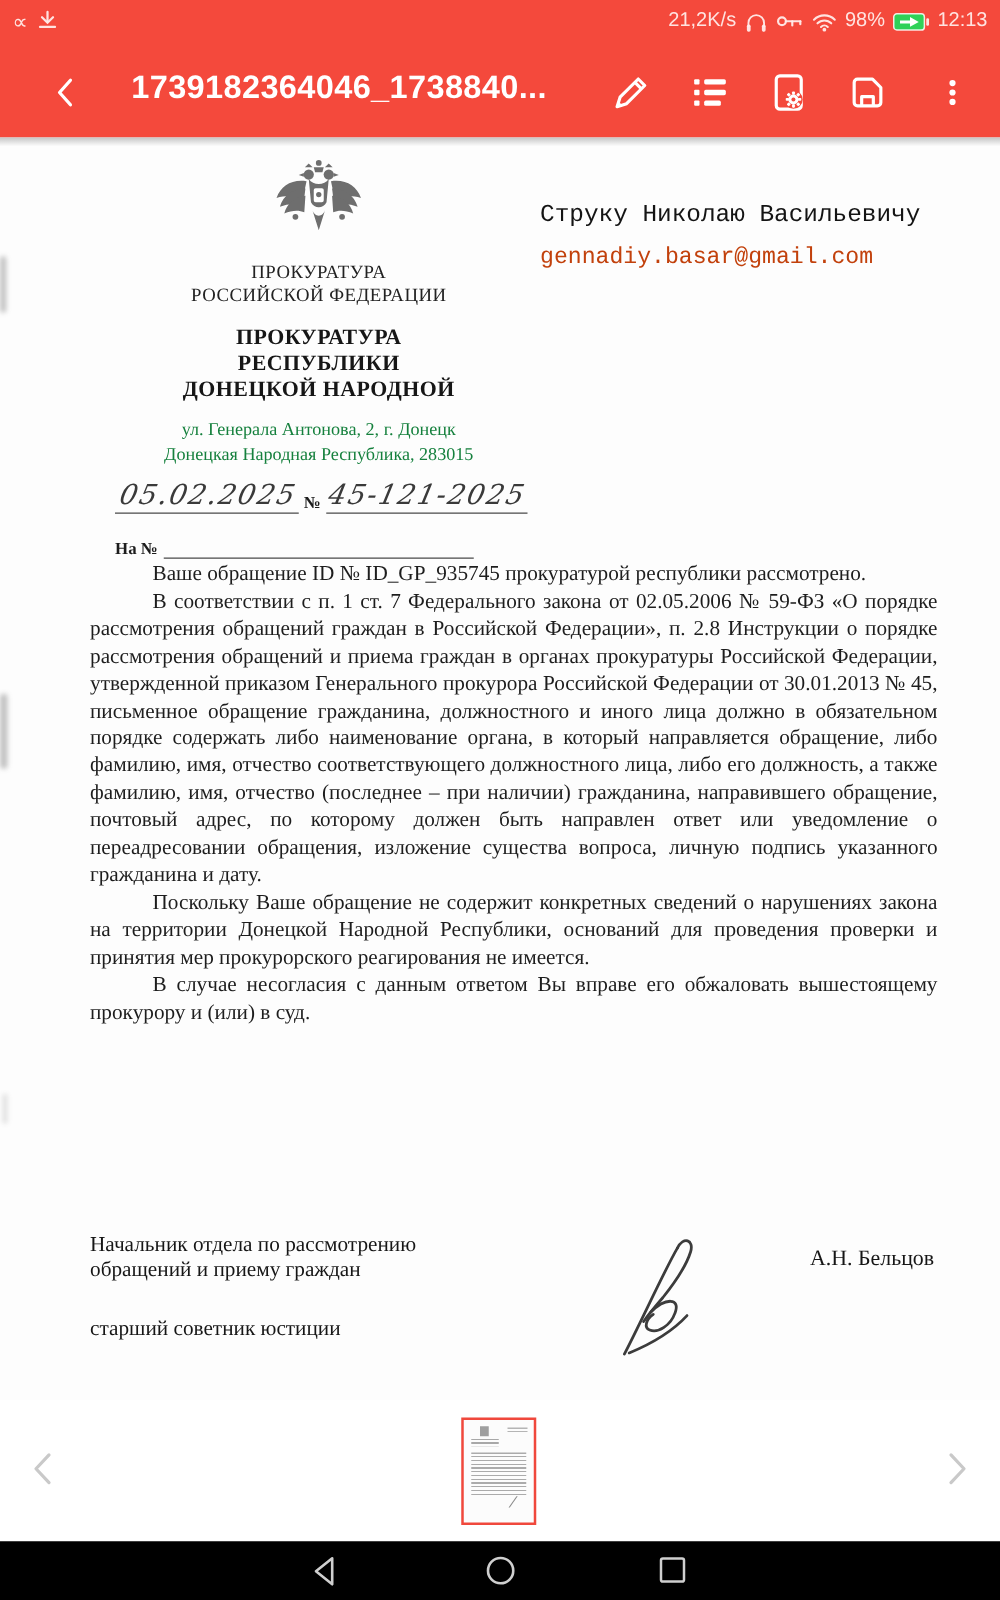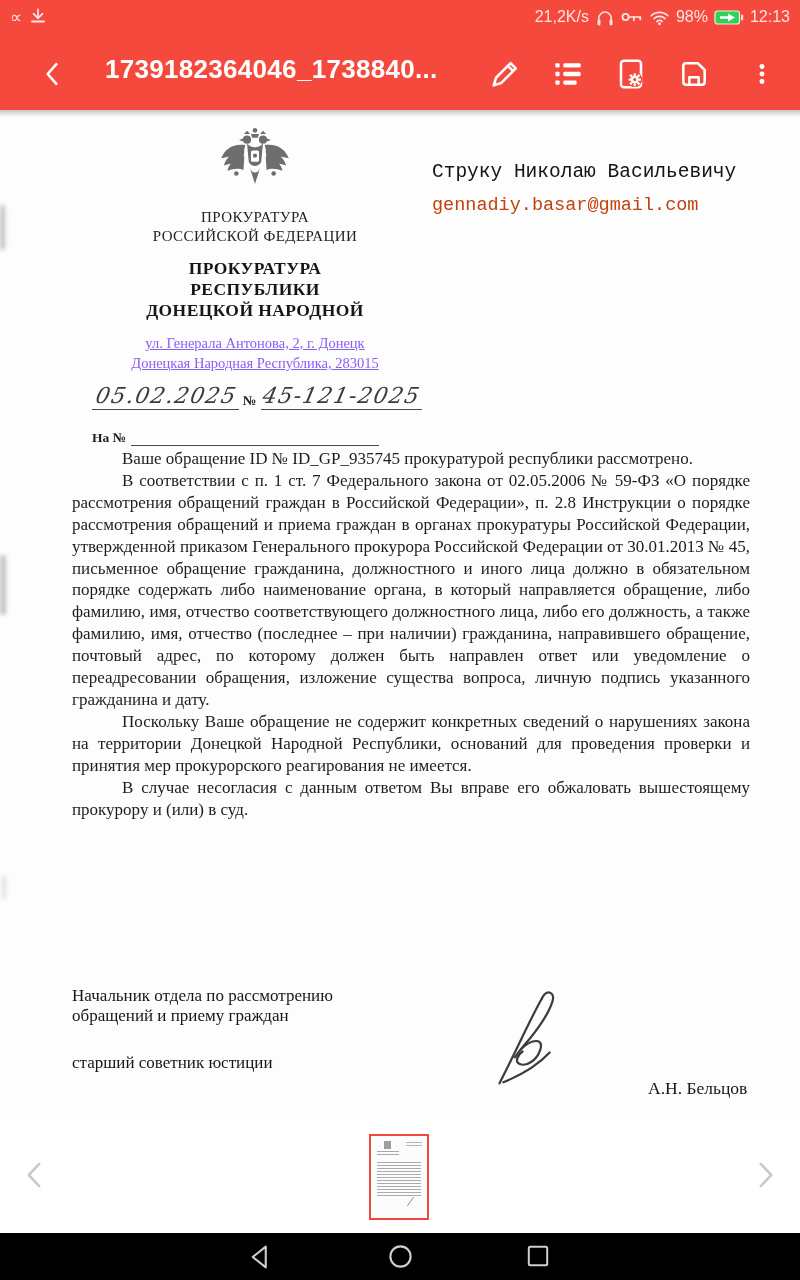--- a/index.html
+++ b/index.html
@@ -25,42 +25,42 @@
   .doc::before { content:""; position:absolute; left:0; top:0; width:100%; height:7px;
                  background:linear-gradient(to bottom, rgba(0,0,0,.22), rgba(0,0,0,0)); }
   .serif { font-family:Liberation Mono, monospace; color:#1f1f1f; }
 
   .letterhead { position:absolute; left:92px; top:14px; width:326px; text-align:center; }
   .parent-org { font-family:"Liberation Serif", serif; font-size:15px; line-height:19px;
                 letter-spacing:.4px; color:#222; margin-top:6px; }
   .org-bold { font-family:"Liberation Serif", serif; font-size:17.5px; line-height:21px;
               font-weight:bold; letter-spacing:.4px; color:#161616; margin-top:12px; }
   .addr { font-family:"Liberation Serif", serif; font-size:14.5px; line-height:20px;
-          color:#8b5cf6; margin-top:12px;text-decoration:underline; }
+          color:#15803d; margin-top:12px; }
 
   .hand { font-family:"DejaVu Serif", serif; font-style:italic; font-size:22px;
           color:#3a3a3a; letter-spacing:1.5px; transform:skewX(-12deg);
           display:inline-block; white-space:nowrap; }
   .dateline { display:flex; align-items:flex-end; margin-top:10px; text-align:left; }
   .u-line { border-bottom:1.6px solid #4a4a4a; }
   .na-line { display:flex; align-items:flex-end; margin-top:20px; text-align:left; }
   .small-b { font-family:"Liberation Serif", serif; font-weight:bold; font-size:13.5px; color:#1d1d1d; }
 
   .recipient { position:absolute; left:432px; top:50px; text-align:left; }
   .rcp-name { font-size:19.5px; line-height:24px; color:#141414; }
   .rcp-email { font-size:18.5px; margin-top:11px; color:#c2410c; }
 
   .bodytext { position:absolute; left:72px; top:338px; width:678px; }
   .bodytext p { font-family:"Liberation Serif", serif; font-size:17px; line-height:21.9px;
                 color:#1d1d1d; text-align:justify; text-indent:50px; }
 
   .signoff { position:absolute; left:72px; top:876px; }
   .signoff .pos { font-family:"Liberation Serif", serif; font-size:17px; line-height:20px; color:#161616; }
   .signoff .rank { font-family:"Liberation Serif", serif; font-size:17px; margin-top:27px; color:#161616; }
-  .signer { position:absolute; left:648px; top:968px; font-family:"Liberation Serif", serif;
+  .signer { position:absolute; left:648px; top:886px; font-family:"Liberation Serif", serif;
             font-size:17.5px; color:#161616; }
   .sig-svg { position:absolute; left:486px; top:878px; }
 
   .artifact { position:absolute; background:rgba(55,55,55,.30); filter:blur(2px); border-radius:3px; }
 
   
   .pager { position:absolute; left:0; top:1120px; width:800px; height:113px; background:#fff; }
   .thumb { position:absolute; left:369px; top:14px; width:60px; height:86px;
            border:2px solid #f0483c; background:#fcfcfc; cursor:pointer; }
   .t-emb { width:7px; height:8px; background:#9f9f9f; margin:5px 0 2px 13px; }

